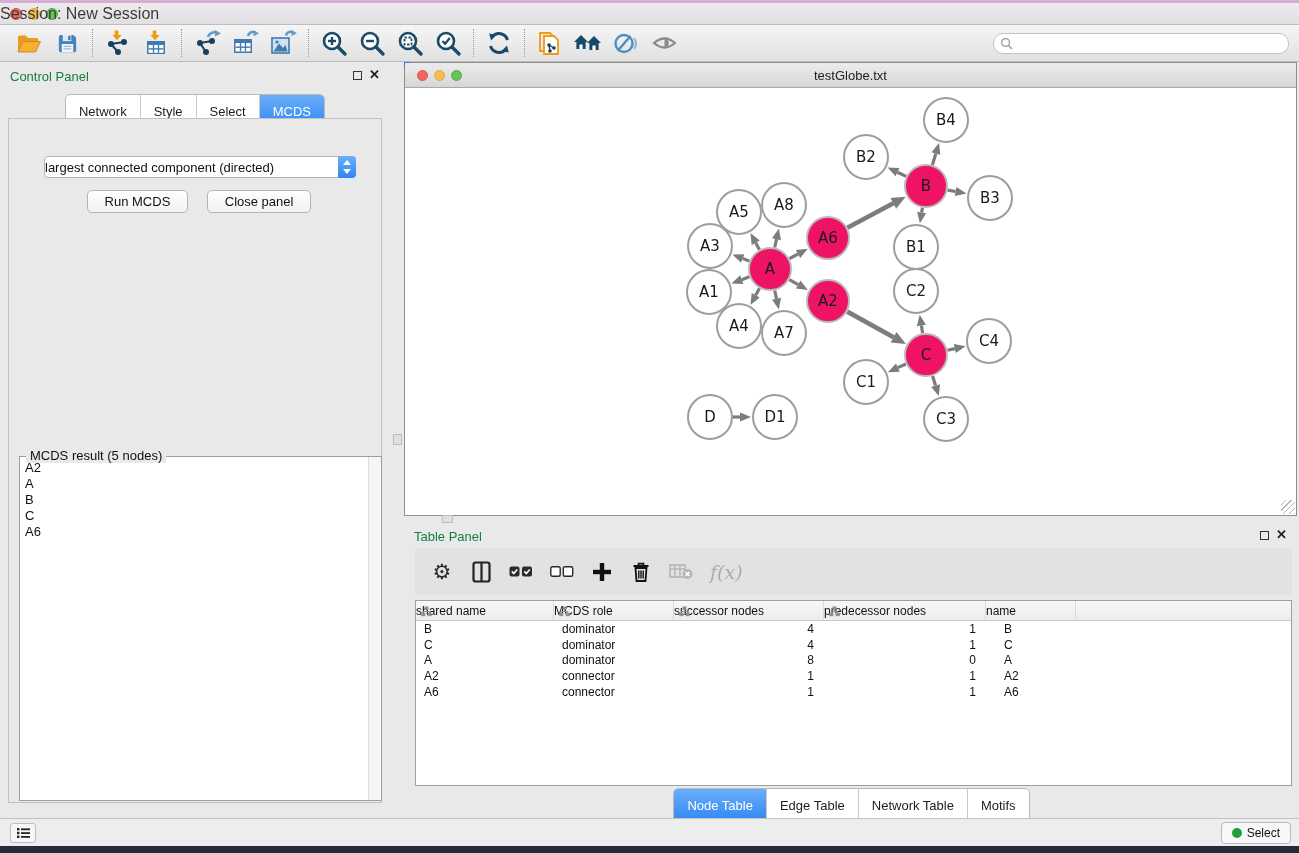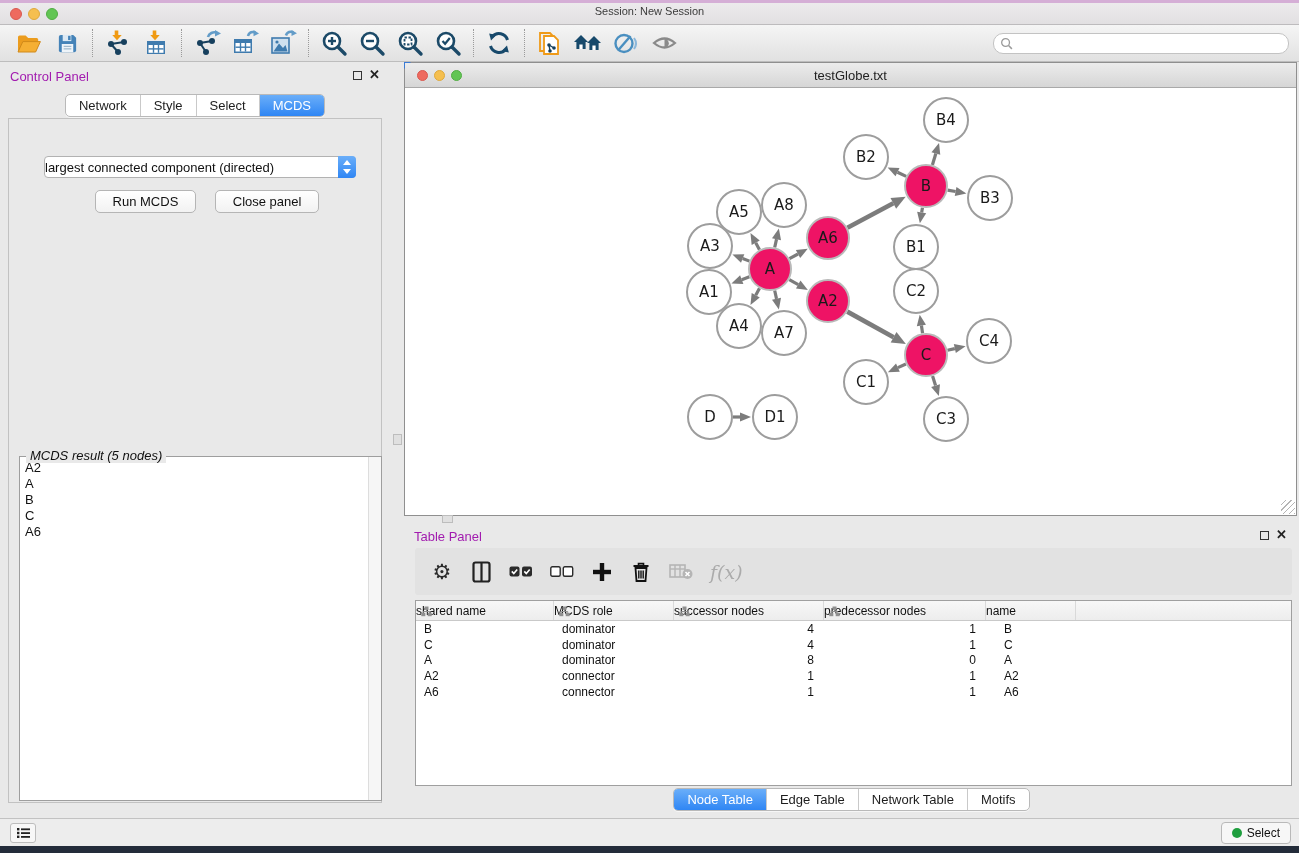--- a/index.html
+++ b/index.html
@@ -6,59 +6,59 @@
   html,body { width:1299px; height:853px; font-family:"Liberation Sans", sans-serif; background:#e9e9e9; overflow:hidden; }
   .screen { position:relative; width:1299px; height:853px; background:#e9e9e9; }
 
   
   .desktop-top { position:absolute; left:0; top:0; width:1299px; height:3px; background:#d5aed6; }
   .titlebar { position:absolute; left:0; top:3px; width:1299px; height:22px; background:linear-gradient(#eceaec,#e2e0e2); border-bottom:1px solid #bdbbbd; }
   .tl { position:absolute; top:5px; width:12px; height:12px; border-radius:50%; }
   .tl.red{ left:10px; background:#ee6a5f; border:1px solid #d95950;}
   .tl.yellow{ left:28px; background:#f5bf4f; border:1px solid #dfa93c;}
   .tl.green{ left:46px; background:#62c554; border:1px solid #52ad45;}
-  .titlebar .title { position:absolute; left:0; right:0; top:2px; text-align:center; font-size:11px; color:#3c3c3c; }
+  .titlebar .title { position:absolute; left:0; right:0; top:2px; font-size:16px; color:#3c3c3c; }
 
   
   .toolbar { position:absolute; left:0; top:25px; width:1299px; height:37px; background:linear-gradient(#f5f5f5,#e1e1e1); border-bottom:1px solid #bdbdbd; display:flex; align-items:center; padding-left:10px; }
   .tb-btn { width:38px; height:32px; display:flex; align-items:center; justify-content:center; }
   .tb-sep { width:1px; height:28px; margin:0 6px; border-left:1px dotted #9a9a9a; }
   .search-wrap { position:absolute; right:10px; top:8px; width:296px; height:21px; background:#fff; border:1px solid #c3c3c3; border-radius:10px; display:flex; align-items:center; padding-left:6px; }
   .search-wrap input { border:none; outline:none; flex:1; font-size:12px; background:transparent; }
 
   
   .workspace { position:absolute; left:0; top:62px; width:1299px; height:756px; background:#e9e9e9; }
 
   
   .control-panel { position:absolute; left:0; top:0; width:390px; height:756px; }
   .panel-header { position:relative; height:28px; }
-  .panel-title { position:absolute; left:10px; top:7px; font-size:13px; color:#a21caf; }
+  .panel-title { position:absolute; left:10px; top:7px; font-size:13px; color:#15803d; }
   .float-ic { position:absolute; width:9px; height:9px; border:1.5px solid #333; top:9px; }
   .close-ic { position:absolute; top:5px; font-size:13px; font-weight:bold; color:#222; }
   .cp-float{ right:28px; } .cp-close{ right:10px; }
 
   .segmented { display:inline-flex; background:#fff; border:1px solid #b9b9b9; border-radius:5px; overflow:hidden; box-shadow:0 1px 0 rgba(255,255,255,.6); }
-  .segment { padding:3px 13px; font-size:13px; color:#1d1d1d; border-left:1px solid #c9c9c9; cursor:default; white-space:nowrap; }
+  .segment { padding:9px 13px; font-size:13px; color:#1d1d1d; border-left:1px solid #c9c9c9; cursor:default; white-space:nowrap; }
   .segment:first-child { border-left:none; }
   .segment.active { background:linear-gradient(#6aaef9,#2f86f4); color:#fff;text-align:right; }
   .cp-tabs { position:absolute; left:0; top:32px; width:390px; text-align:center; }
 
   .cp-content { position:absolute; left:8px; top:56px; width:374px; height:685px; border:1px solid #c2c2c2; background:#e9e9e9; }
   .opt-label { position:absolute; left:0; width:100%; top:18px; text-align:center; font-size:13px; color:#111; }
   .select-box { position:absolute; left:35px; top:37px; width:312px; height:22px; background:#fff; border:1px solid #b2b2b2; border-radius:4px; display:flex; align-items:center; }
   .select-box .sel-text { flex:1; font-size:13px; color:#111; white-space:nowrap; overflow:hidden; }
   .sel-stepper { width:18px; height:22px; margin-right:-1px; border-radius:0 4px 4px 0; background:linear-gradient(#6aaef9,#2f86f4); position:relative; }
   .sel-stepper:before, .sel-stepper:after { content:""; position:absolute; left:5px; border-left:4px solid transparent; border-right:4px solid transparent; }
   .sel-stepper:before { top:4px; border-bottom:5px solid #fff; }
   .sel-stepper:after { bottom:4px; border-top:5px solid #fff; }
-  .cp-buttons { position:absolute; left:12px; top:71px; width:100%; text-align:center; }
+  .cp-buttons { position:absolute; left:4px; top:71px; width:100%; text-align:center; }
   .btn { display:inline-block; background:linear-gradient(#ffffff,#f2f2f2); border:1px solid #b5b5b5; border-radius:5px; font-size:13px; color:#111; padding:3px 17px; margin:0 7px; }
 
   .group-box { position:absolute; left:10px; top:337px; width:363px; height:345px; border:1px solid #9e9e9e; background:#fff; }
-  .group-title { position:absolute; top:-9px; left:6px; background:#e9e9e9; padding:0 4px; font-size:13px; color:#111;font-style:italic; }
+  .group-title { position:absolute; top:-9px; left:6px; background:#e9e9e9; padding:0 4px; font-size:13px; color:#111; }
   .result-list { position:absolute; left:1px; top:3px; bottom:1px; right:14px; overflow:hidden; padding-left:4px; }
   .result-item { font-size:13px; line-height:16px; color:#111; }
   .result-scroll { position:absolute; top:0; right:0; bottom:0; width:13px; background:#f6f6f6; border-left:1px solid #ddd; }
 
   
   .v-div-handle { position:absolute; left:393px; top:372px; width:9px; height:11px; background:#e0e0e0; border:1px solid #bdbdbd; }
   .h-div-handle { position:absolute; left:442px; top:453px; width:11px; height:8px; background:#e0e0e0; border:1px solid #bdbdbd; }
 
   
   .net-window { position:absolute; left:404px; top:0px; width:893px; height:454px; border:1px solid #8f8f8f; background:#4c1d95; }

